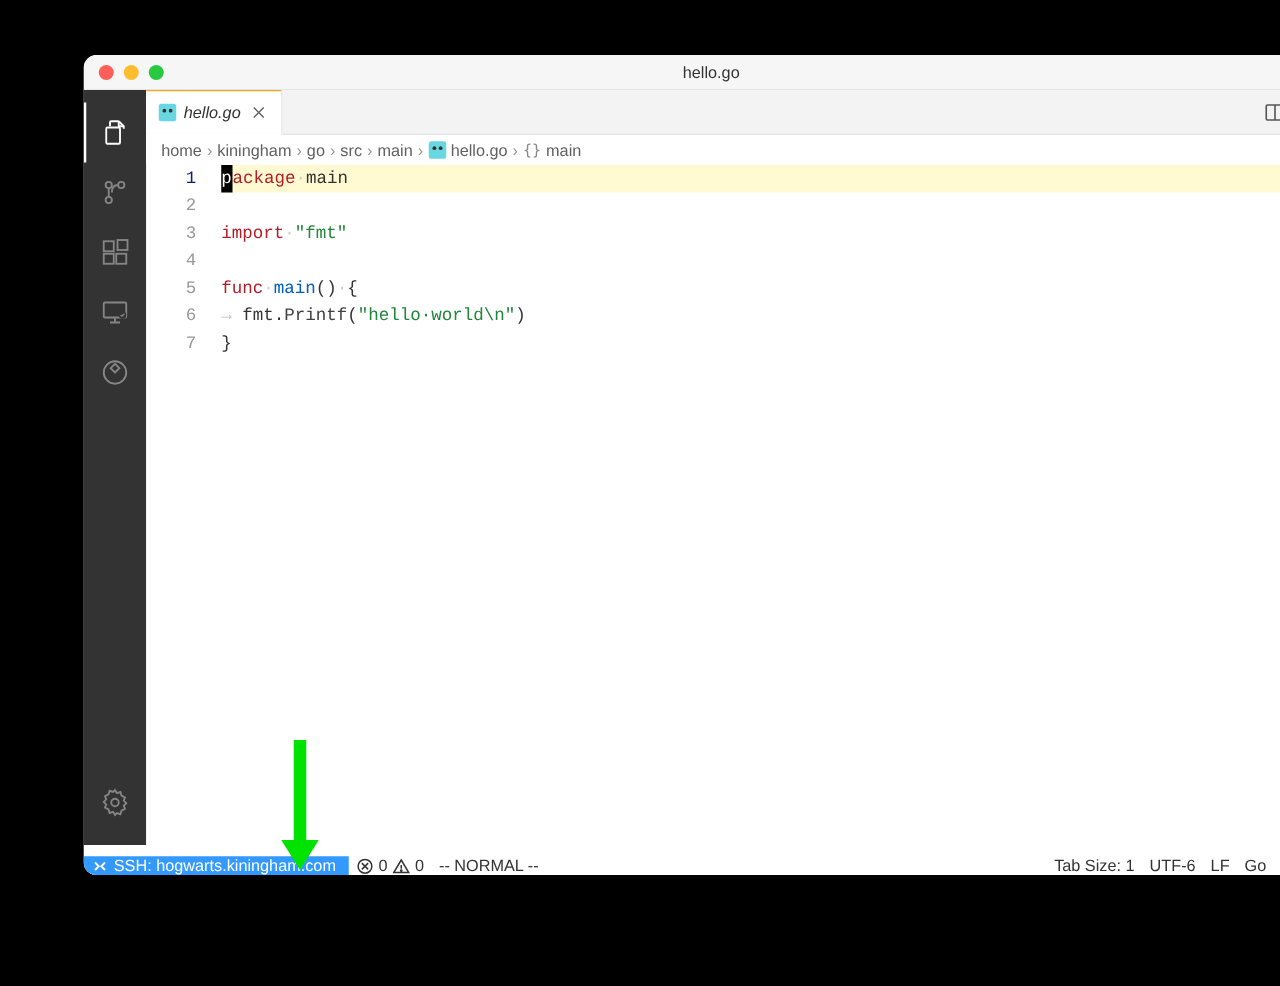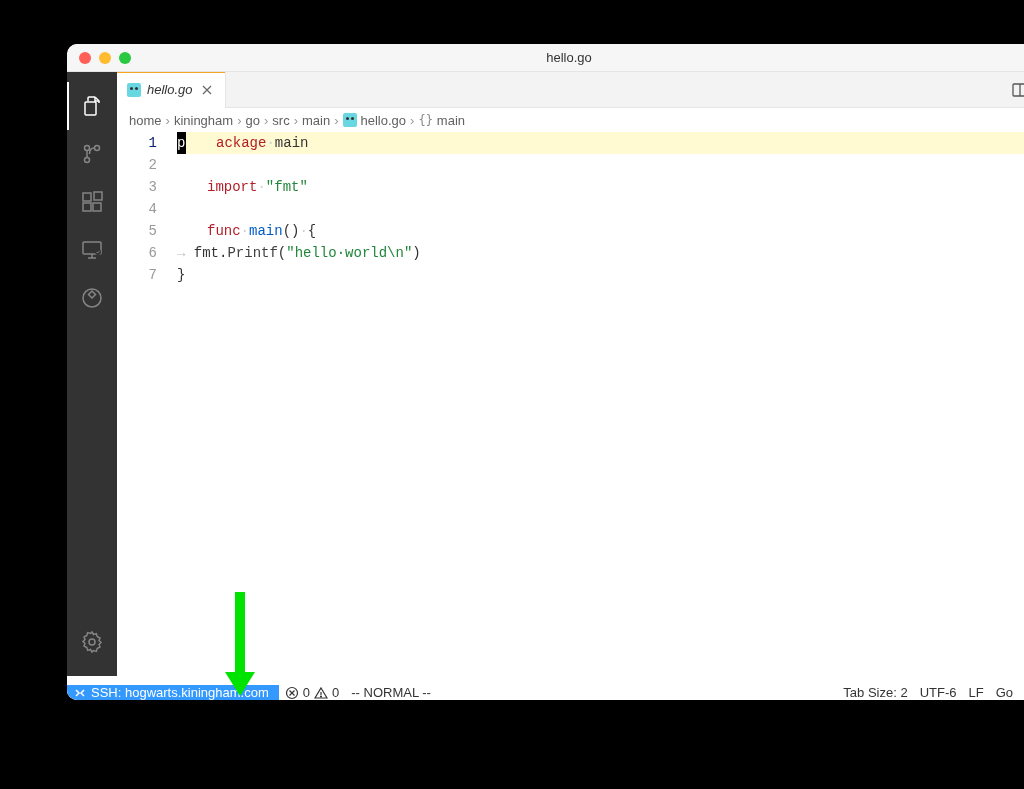--- a/index.html
+++ b/index.html
@@ -168,21 +168,21 @@
     .gutter .ln { color: #999; }
     .gutter .ln.active { color: #0b216f; }
     .code {
       flex: 1;
       white-space: pre;
     }
     .line { height: 22px; position: relative; }
     .line.current {
       background: #fffad1;
     }
-    .kw-import, .kw-package, .kw-func { color: #b31d28; margin-left: 30px; }
+    .kw-import, .kw-package, .kw-func { color: #b31d28; }
     .kw-type { color: #005cc5; }
     .kw-str { color: #22863a; }
     .kw-ident { color: #333; }
     .kw-call { color: #404040; }
     .kw-dot { color: #333; }
     .kw-punc { color: #333; }
     .cursor-block {
       display: inline-block;
       width: 9px;
       background: #000;
@@ -424,21 +424,21 @@
       <span>0</span>
       <svg width="14" height="14" viewBox="0 0 14 14" fill="none" stroke="currentColor" stroke-width="1.2">
           <path d="M7 2l6 10H1z"></path>
           <path d="M7 6v3"></path>
           <circle cx="7" cy="10.5" r="0.5" fill="currentColor"></circle>
         </svg>
       <span>0</span>
     </div>
     <div class="status-item">-- NORMAL --</div>
     <div class="status-spacer"></div>
-    <div class="status-item">Tab Size: 2</div>
+    <div class="status-item">Tab Size: 1</div>
     <div class="status-item">UTF-6</div>
     <div class="status-item">LF</div>
     <div class="status-item">Go</div>
     <div class="status-item">
       <svg width="14" height="14" viewBox="0 0 14 14" fill="none" stroke="currentColor" stroke-width="1.2">
           <circle cx="7" cy="7" r="5.5"></circle>
           <circle cx="5" cy="5.5" r="0.5" fill="currentColor"></circle>
           <circle cx="9" cy="5.5" r="0.5" fill="currentColor"></circle>
           <path d="M4.5 8.5c.8 1 1.7 1.5 2.5 1.5s1.7-.5 2.5-1.5"></path>
         </svg>

